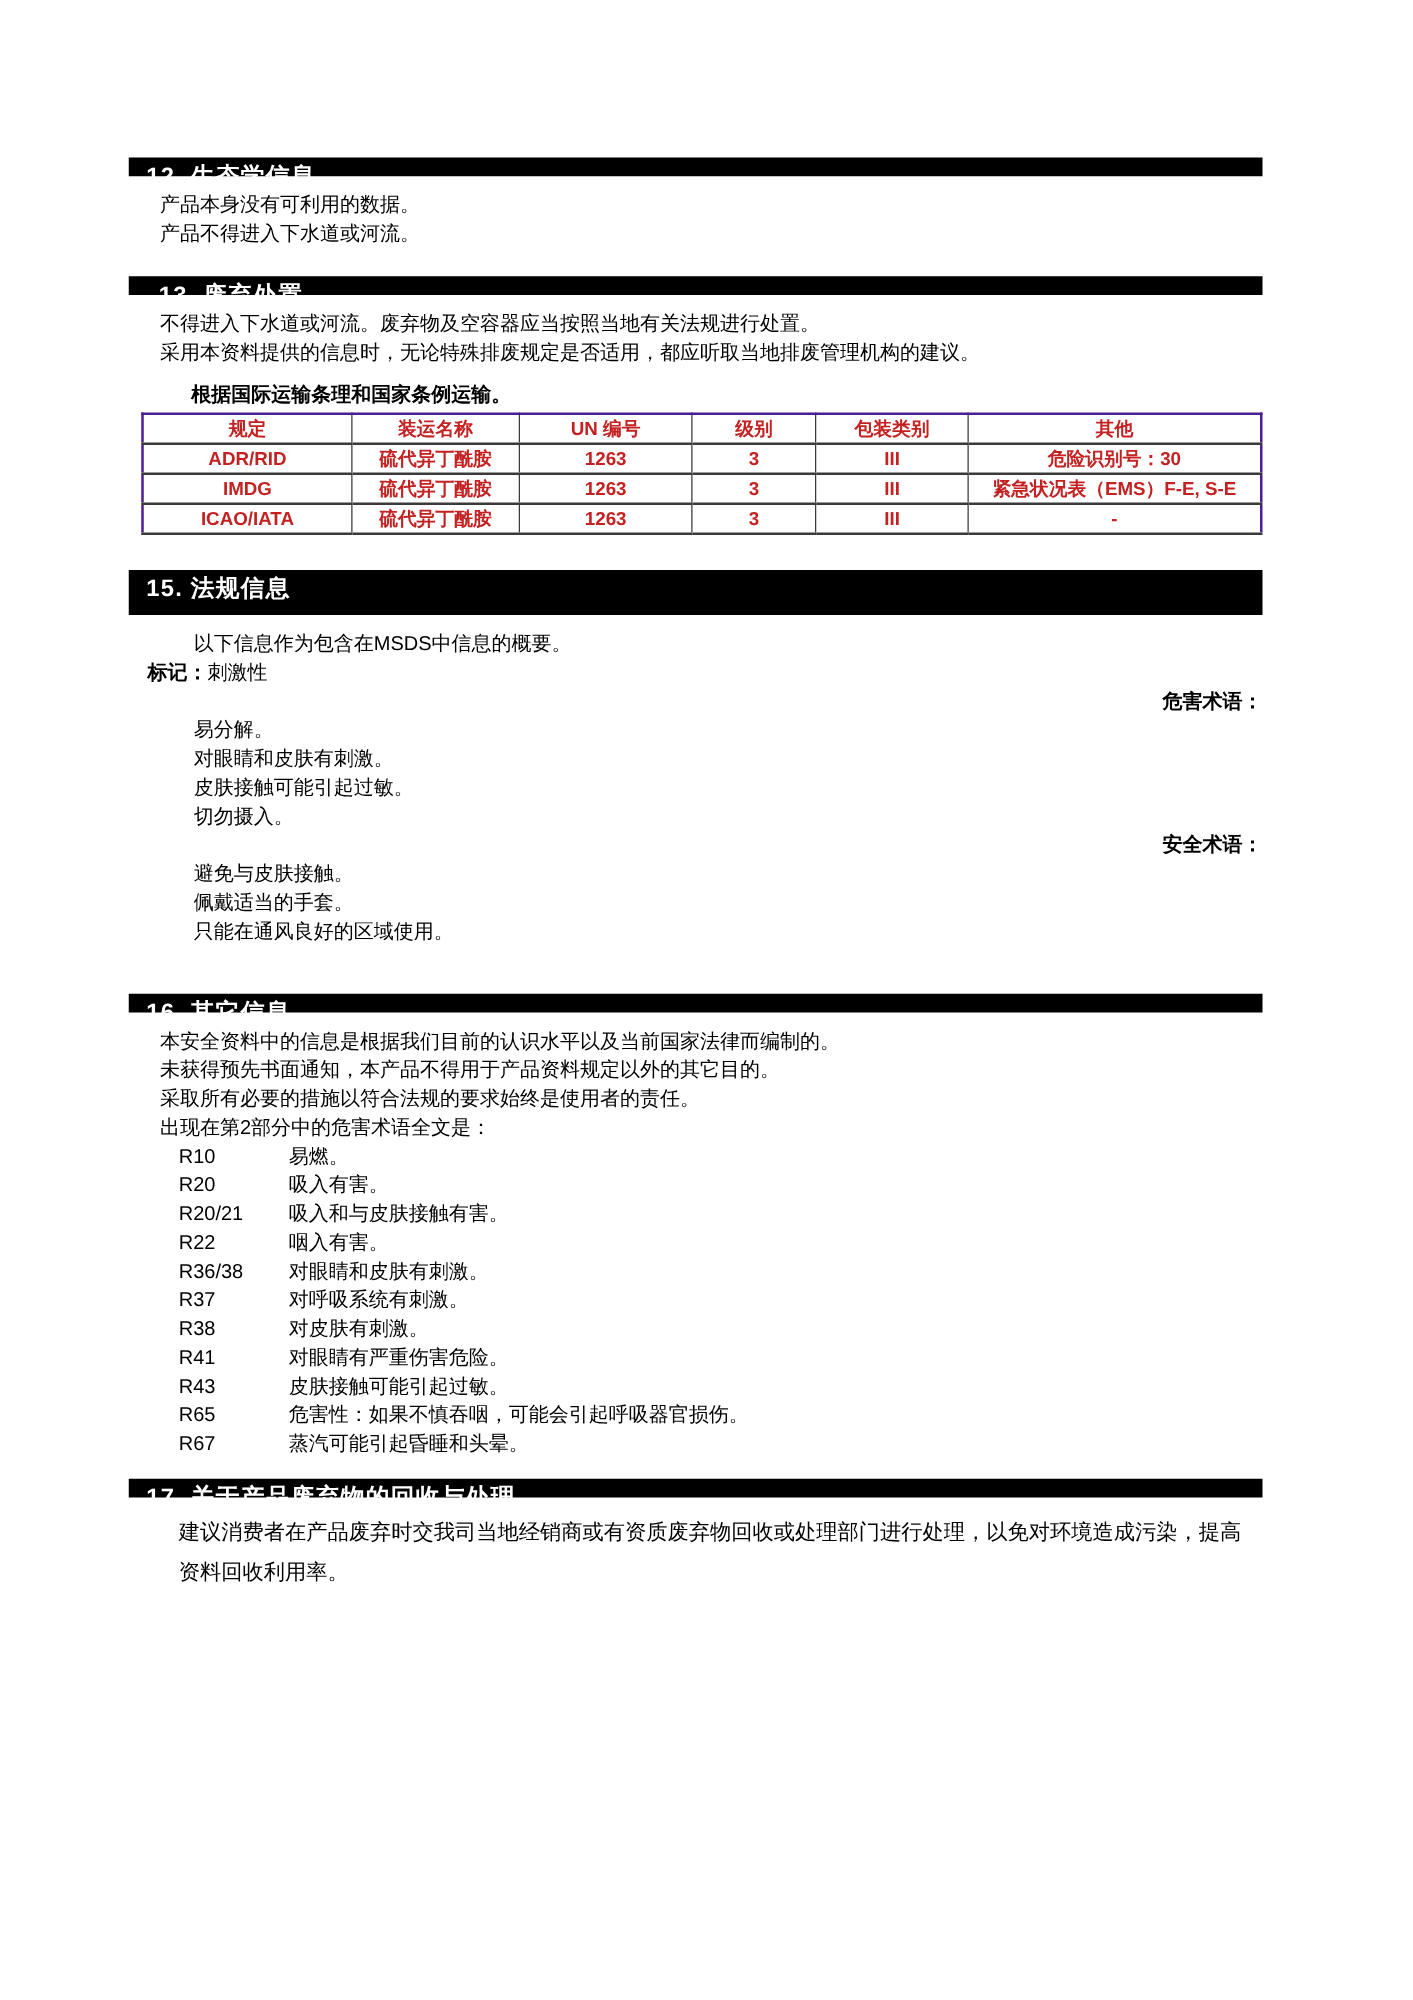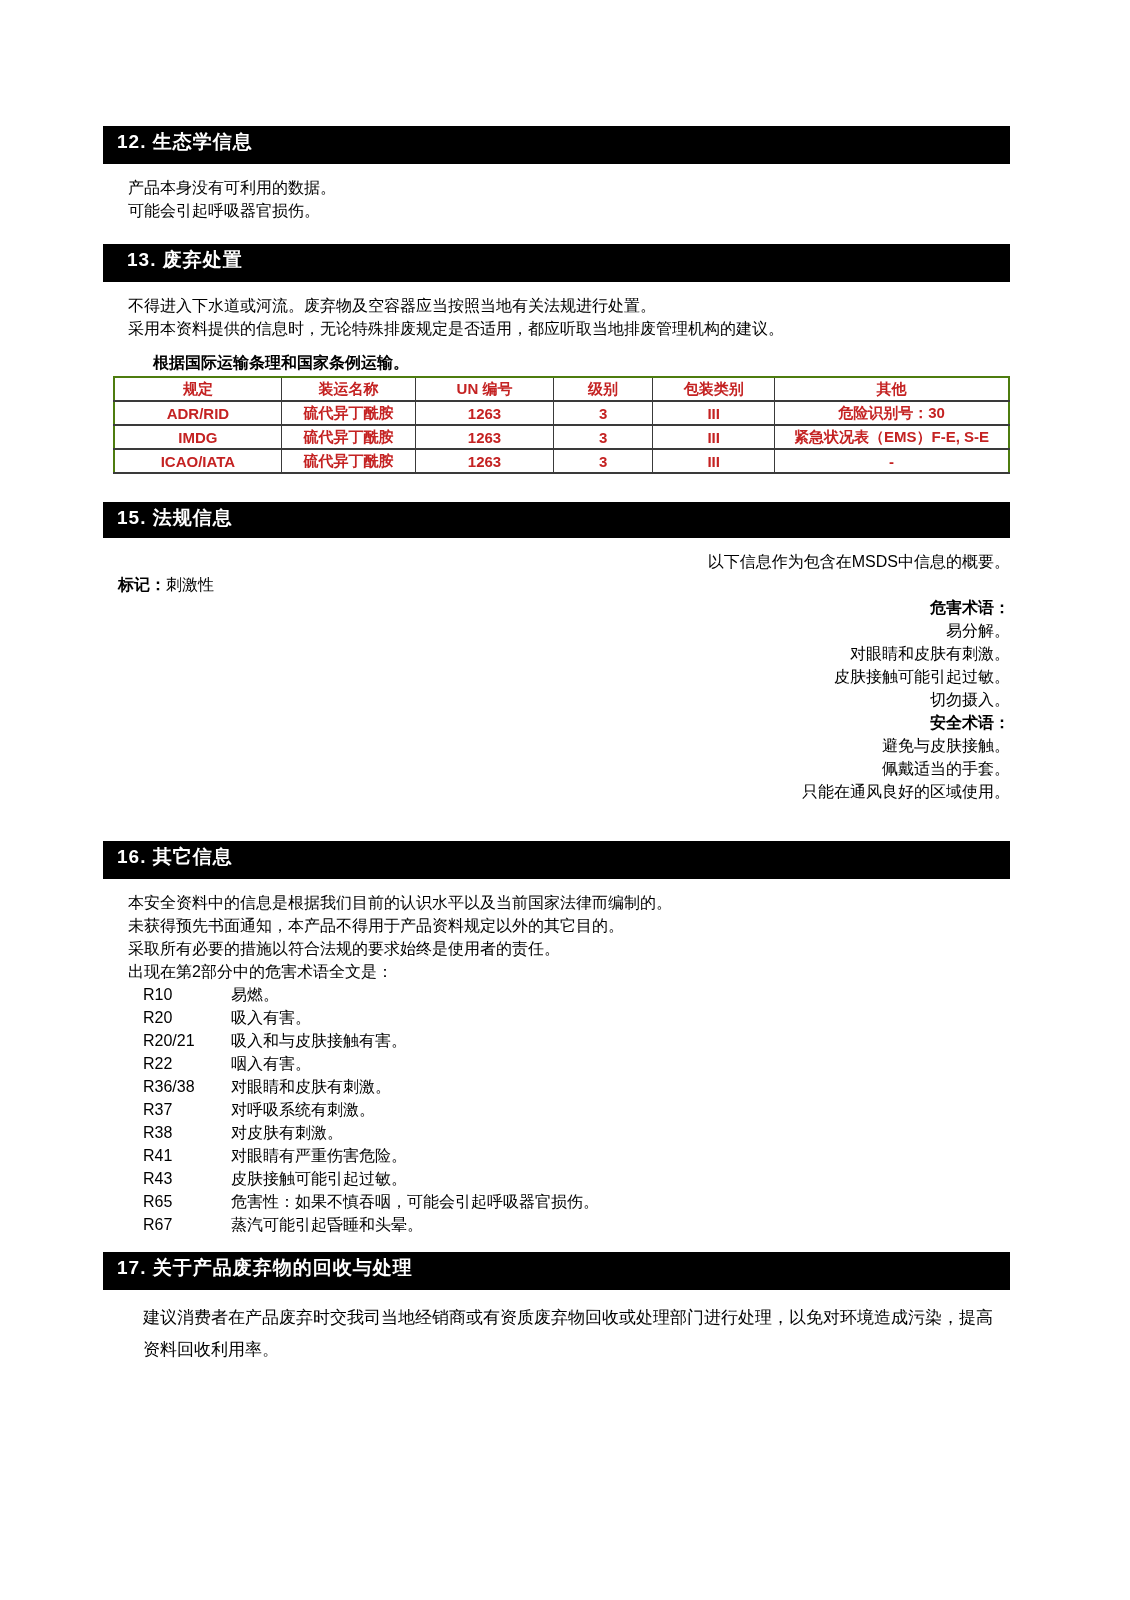--- a/index.html
+++ b/index.html
@@ -9,30 +9,30 @@
     font-family:"Liberation Sans", sans-serif;
     color:#000;
   }
   .page { width:1130px; min-height:1600px; padding-top:126px; background:#fff; }
   .content { margin-left:103px; width:907px; }
 
   .bar {
     background:var(--bar_bg,#000);
     color:var(--bar_fg,#fff);
     font-size:19px; font-weight:bold;
-    height:38px; line-height:31px;
+    height:15px; line-height:31px;
     padding-left:14px;
     letter-spacing:1px;
   }
   .bar.tall { height:36px; line-height:20px; padding-top:6px; }
 
   .line { font-size:16px; line-height:23px; }
   .ind0 { padding-left:15px; }
   .ind1 { padding-left:25px; }
-  .ind2 { padding-left:52px;text-align:right; }
+  .ind2 { padding-left:52px; }
   .b { font-weight:bold;text-align:right; }
 
   .sec-body { margin-top:12px; }
 
   .intro { margin-top:10px; padding-left:50px; font-weight:bold; font-size:16px; line-height:22px; }
 
   table.ttable {
     margin-left:10px; margin-top:2px;
     width:897px;
     border-collapse:collapse;
@@ -43,21 +43,21 @@
     border-bottom-width:2px;
     color:var(--accent_red,#c42222);
     font-weight:bold;
     font-size:15px;
     text-align:center;
     height:24px;
     padding:0 2px;
     overflow:hidden;
     white-space:nowrap;
   }
-  table.ttable { border:2px solid #4d7c0f; }
+  table.ttable { border:2px solid #4c1d95; }
   .cw0{width:18.7%}.cw1{width:15.0%}.cw2{width:15.4%}.cw3{width:11.1%}.cw4{width:13.6%}.cw5{width:26.2%}
 
   .m-s13 { margin-top:22px;padding-left:24px; }
   .m-s14 { margin-top:16px; }
   .m-s15 { margin-top:28px; }
   .m-s16 { margin-top:38px; }
   .m-s17 { margin-top:16px; }
 
   .rlist { margin-top:0; }
   .rrow { display:flex; padding-left:40px; font-size:16px; line-height:23px; }
@@ -70,21 +70,21 @@
 <body>
 
 <div class="page">
   <div class="content">
 
     <div class="bar">
       <span>12.  生态学信息</span>
     </div>
     <div class="sec-body">
       <p class="line ind1">产品本身没有可利用的数据。</p>
-      <p class="line ind1">可能会引起呼吸器官损伤。</p>
+      <p class="line ind1">产品不得进入下水道或河流。</p>
     </div>
 
     <div class="bar m-s13">
       <span>13.  废弃处置</span>
     </div>
     <div class="sec-body">
       <p class="line ind1">不得进入下水道或河流。废弃物及空容器应当按照当地有关法规进行处置。</p>
       <p class="line ind1">采用本资料提供的信息时，无论特殊排废规定是否适用，都应听取当地排废管理机构的建议。</p>
     </div>
 

